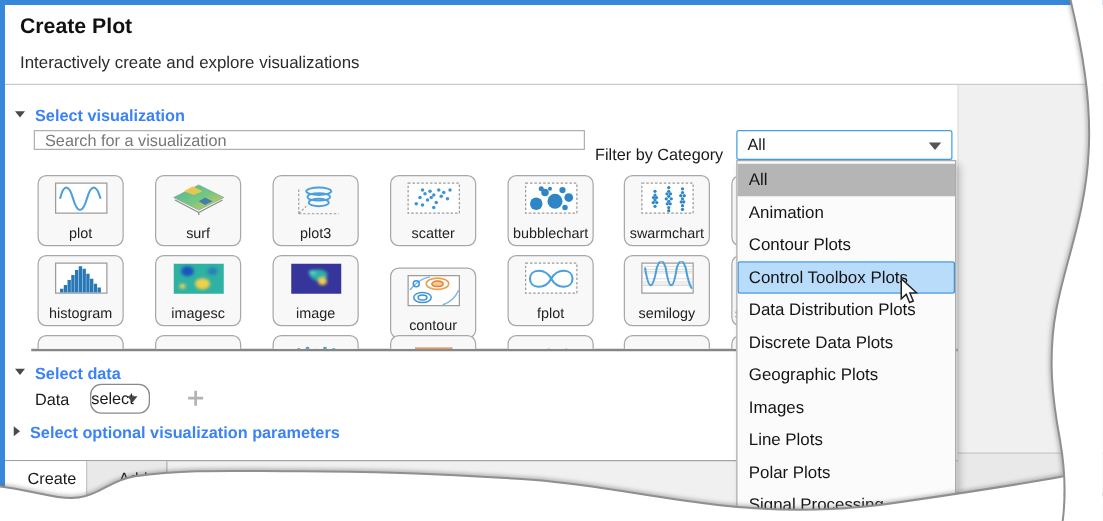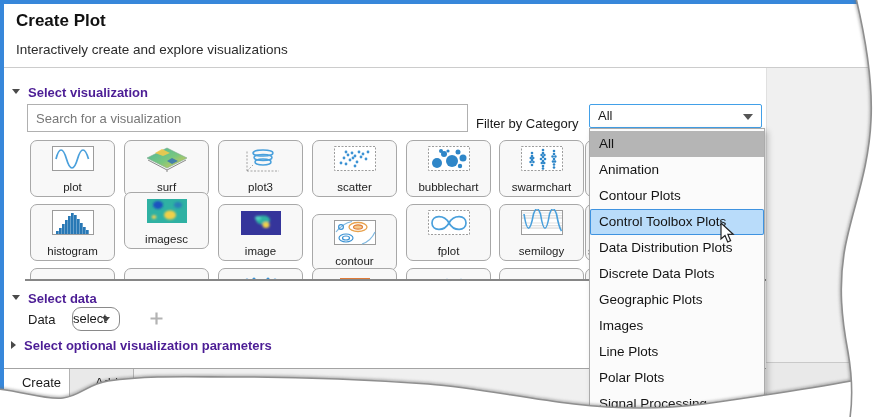--- a/index.html
+++ b/index.html
@@ -14,43 +14,43 @@
 
   .title    { position:absolute; left:16px; top:11px;  font-size:17px; font-weight:bold; color:#111; }
   .subtitle { position:absolute; left:16px; top:42px;  font-size:13.5px; color:#2b2b2b; }
   .divider  { position:absolute; left:4px;  top:67px;  width:878px; height:1px; background:#cccccc; }
 
   .right-strip { position:absolute; left:766px; top:68px;  width:116px; height:349px; background:#f0f0f0; border-left:1px solid #e0e0e0; }
   .next-band   { position:absolute; left:766px; top:362px; width:116px; height:31px;  background:#e9e9e9; border-top:1px solid #c9c9c9; }
   .next-blue   { position:absolute; left:766px; top:394px; width:116px; height:3px;   background:#2a7fd4; }
 
   
-  .sec-label { position:absolute; font-size:13px; font-weight:bold; color:#4c1d95; }
+  .sec-label { position:absolute; font-size:13px; font-weight:bold; color:#3b82f6; }
   .tri-down  { position:absolute; width:0; height:0; border-left:4.5px solid transparent; border-right:4.5px solid transparent; border-top:5.5px solid #4a4a4a; }
   .tri-right { position:absolute; width:0; height:0; border-top:4.5px solid transparent; border-bottom:4.5px solid transparent; border-left:5.5px solid #4a4a4a; }
 
   .search-input {
-    position:absolute; left:27px; top:104px; width:441px; height:28px;
+    position:absolute; left:27px; top:104px; width:441px; height:16px;
     border:1px solid #b0b0b0; background:#fff; font-size:13px; padding:0 8px;
     font-family:"Liberation Sans", sans-serif; color:#222;
   }
   .search-input::placeholder { color:#777; opacity:1; }
 
   .filter-label { position:absolute; left:476px; top:116px; font-size:13px; color:#1a1a1a; }
   .combo {
     position:absolute; left:589px; top:104px; width:173px; height:24px;
     border:1px solid #42a0e8; border-radius:2px; background:#fff;
     font-size:13px; line-height:22px; padding-left:8px;
   }
   .combo-arrow { position:absolute; right:8px; top:9px; width:0; height:0;
     border-left:5px solid transparent; border-right:5px solid transparent; border-top:6px solid #555; }
 
   
   .grid { position:absolute; left:25px; top:136px; width:741px; height:145px; overflow:hidden; border-bottom:2px solid #868686; background:transparent; }
-  .tile { position:absolute; width:85px; height:57px; border:1px solid #a8a8a8; border-radius:7px; background:#f8f8f8; }
+  .tile { position:absolute; width:69px; height:57px; border:1px solid #a8a8a8; border-radius:7px; background:#f8f8f8; }
   .tile .icon { position:absolute; left:0; right:0; top:4px; display:flex; justify-content:center; }
   .tile .lbl  { position:absolute; left:0; right:0; bottom:3px; text-align:center; font-size:11.5px; color:#222; }
   .tile .lbl.left { text-align:left; padding-left:2px; }
 
   
   .dd-panel {
     position:absolute; left:589px; top:128px; width:176px; height:284px;
     background:#fbfbfb; border:1px solid #ababab; box-shadow:3px 3px 6px rgba(0,0,0,.22);
     padding-top:2px; z-index:5;
   }
@@ -255,21 +255,21 @@
             <rect x="26" y="10" width="2.7" height="15"></rect>
             <rect x="29" y="14" width="2.7" height="11"></rect>
             <rect x="32" y="18" width="2.7" height="7"></rect>
             <rect x="35" y="21" width="2.7" height="4"></rect>
           </g>
       </svg>
     </span>
     <span class="lbl">histogram</span>
   </div>
 
-  <div class="tile" style="left:99px; top:56px;text-decoration:underline;">
+  <div class="tile" style="left:99px; top:68px;text-decoration:underline;">
     <span class="icon">
       <svg width="44" height="28" viewBox="0 0 44 28">
         <defs>
             <filter id="bl1" x="-30%" y="-30%" width="160%" height="160%">
               <feGaussianBlur stdDeviation="1.1"></feGaussianBlur>
             </filter>
           </defs>
         <rect x="2" y="2" width="40" height="24" fill="#2fb1a3"></rect>
         <g filter="url(#bl1)">
             <ellipse cx="13" cy="8" rx="5" ry="4" fill="#1a52c0"></ellipse>

